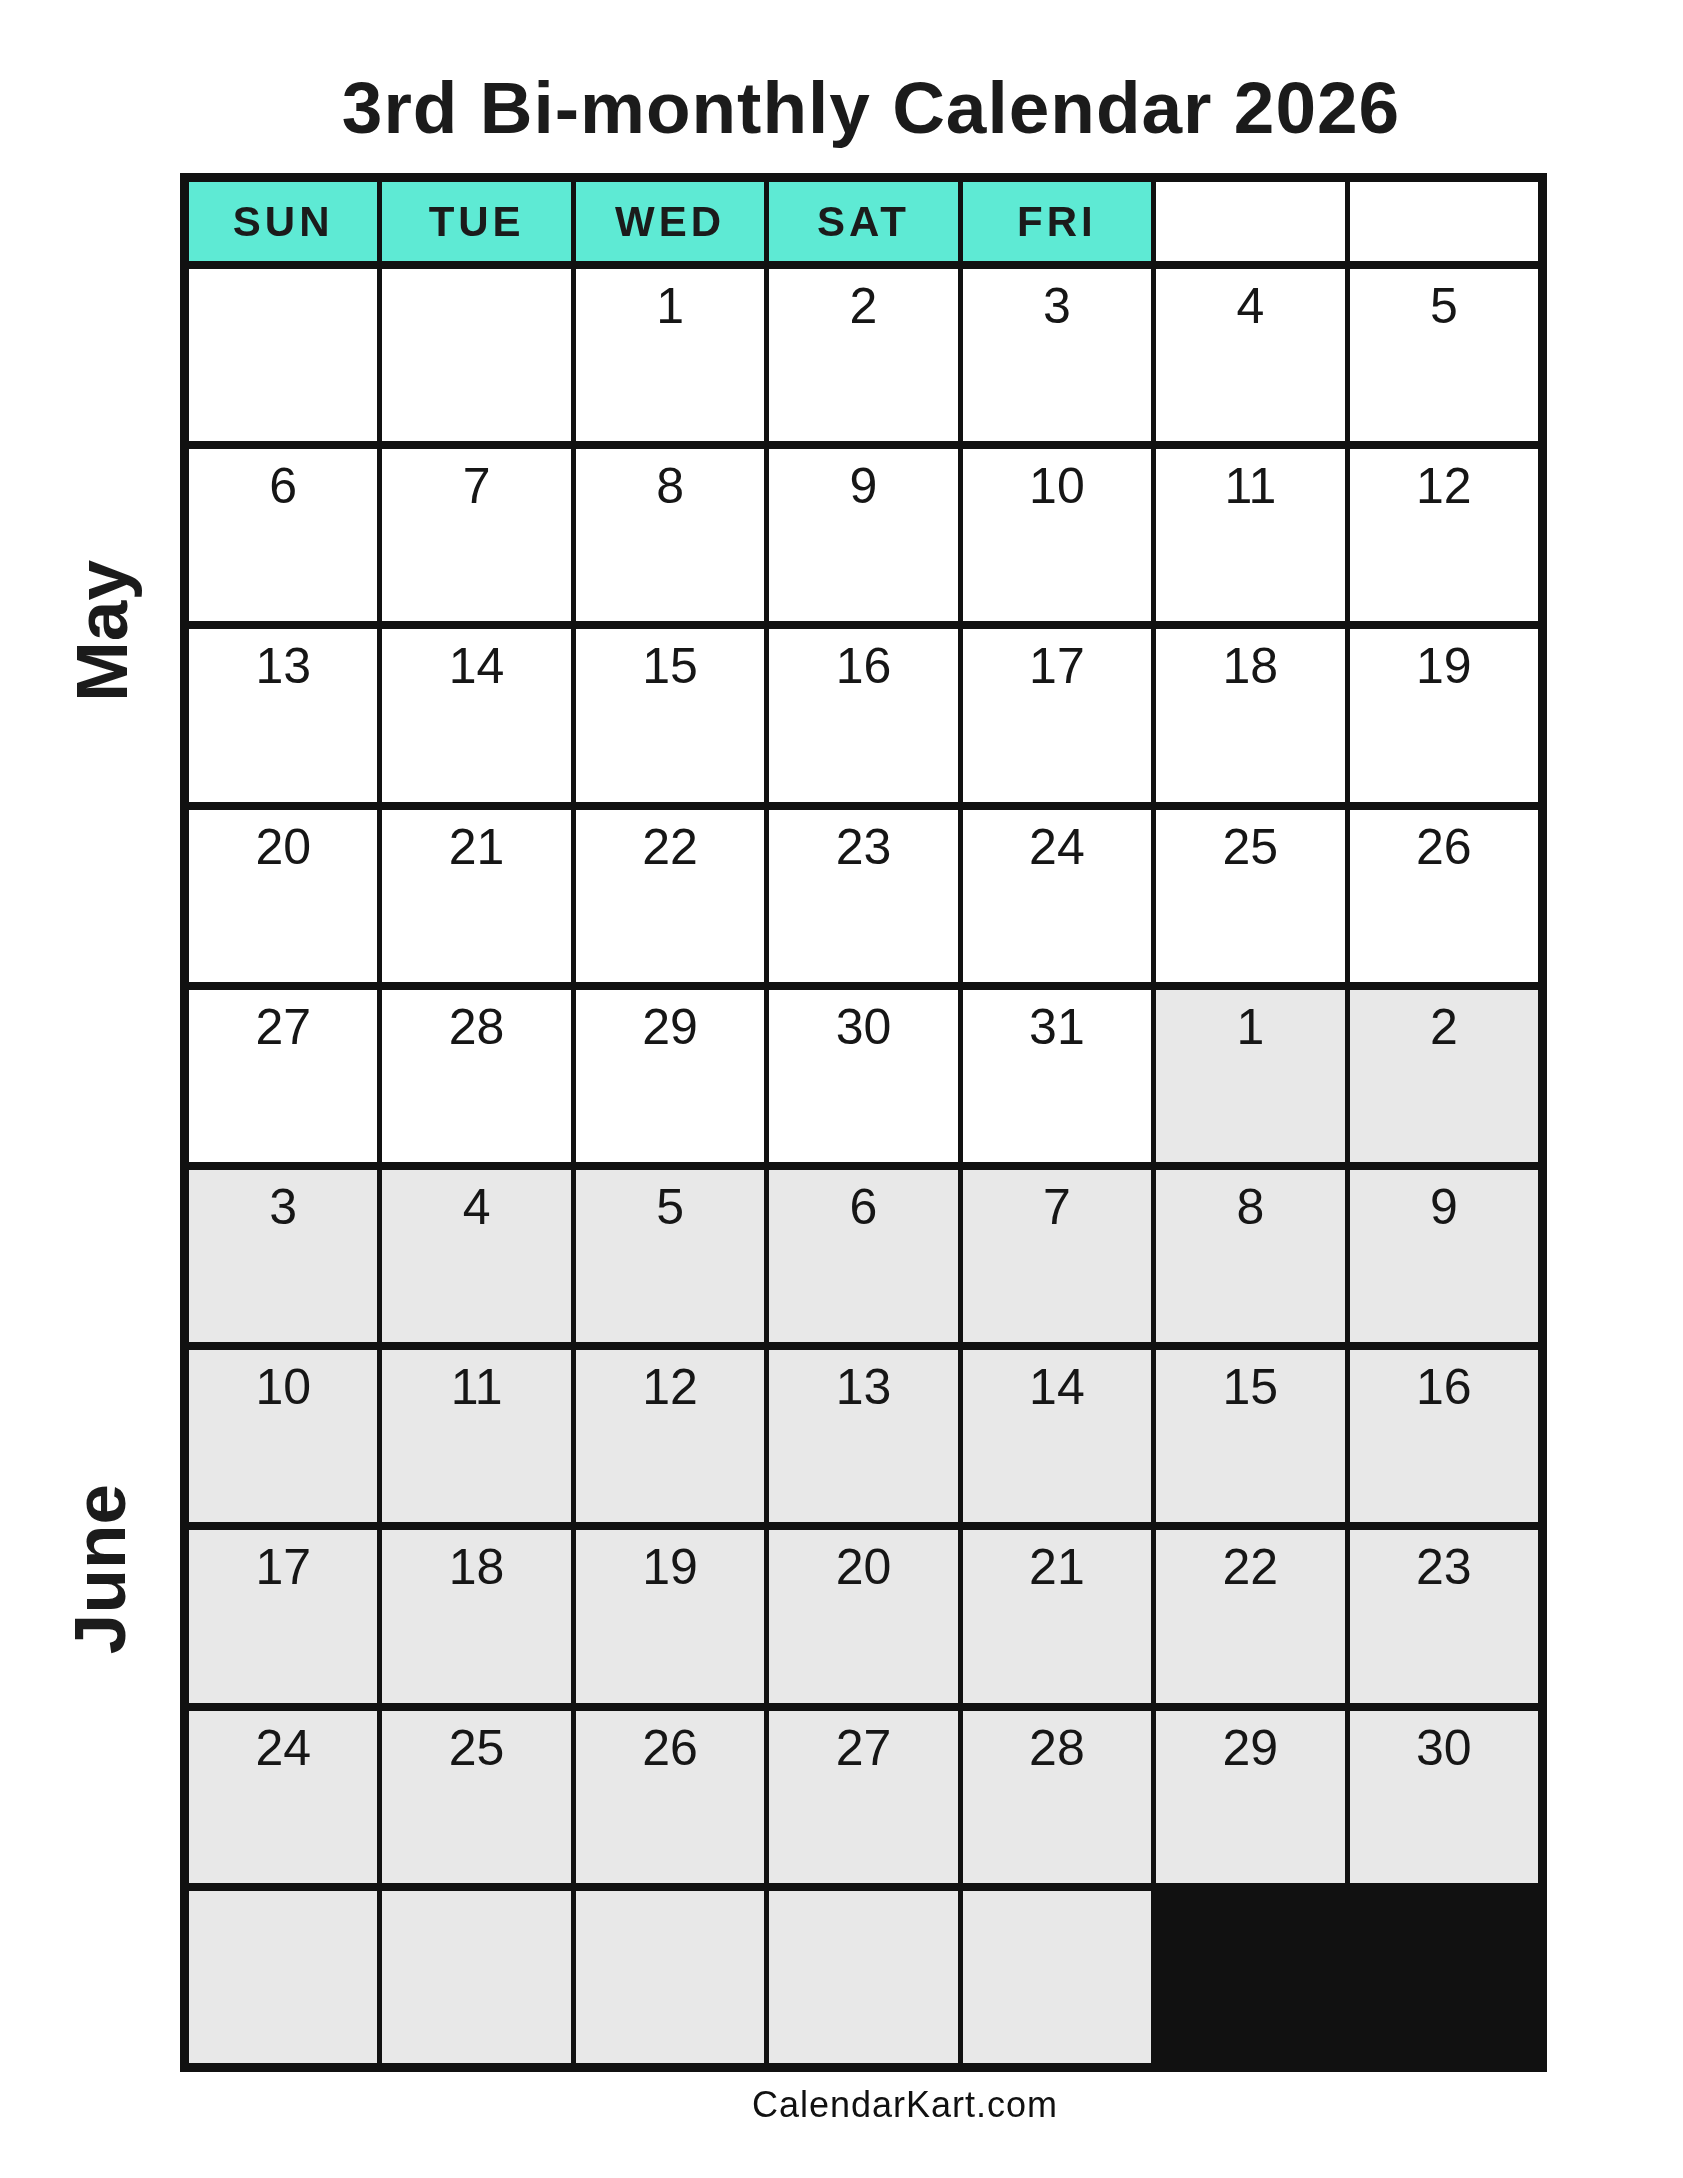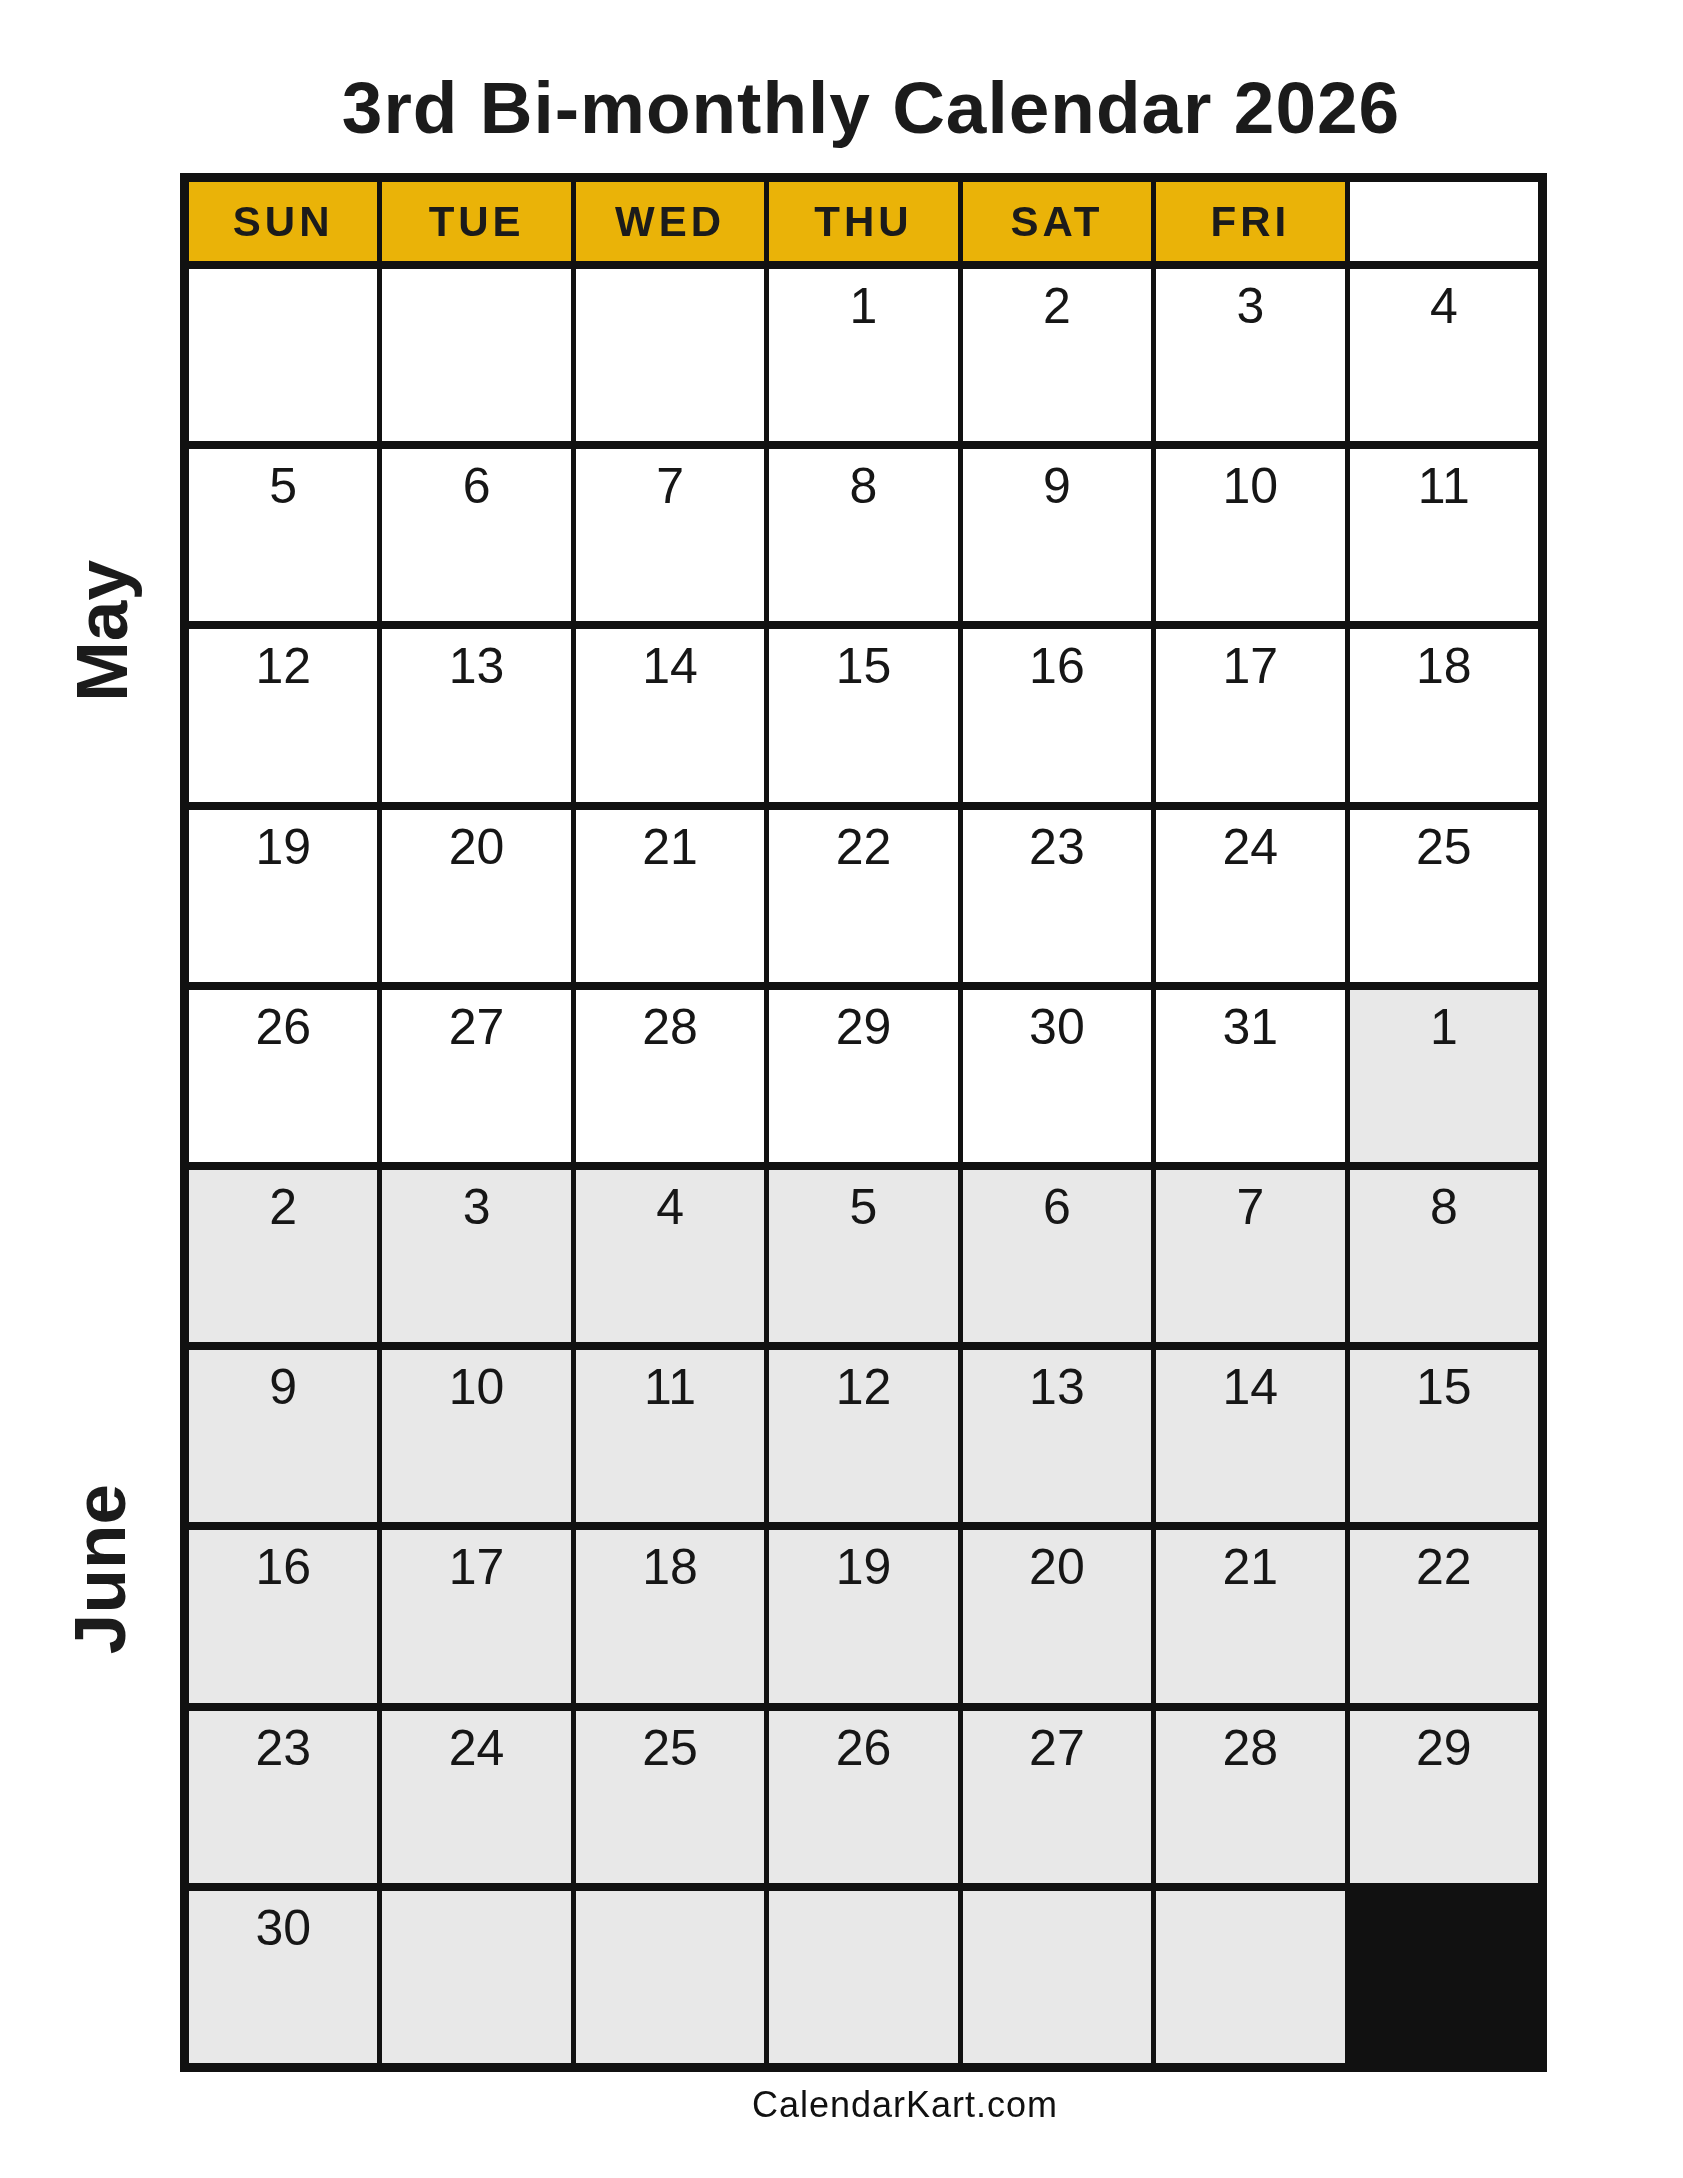--- a/index.html
+++ b/index.html
@@ -46,21 +46,21 @@
     box-sizing: border-box;
     display: grid;
     grid-template-columns: repeat(7, 1fr);
     grid-template-rows: 79px repeat(10, 1fr);
     column-gap: 5px;
     row-gap: 8px;
     padding: 9px;
     background: #111111; 
   }
   .hdr-cell {
-    background: #eab308;
+    background: #5eead4;
     display: flex;
     align-items: center;
     justify-content: center;
     font-weight: 700;
     font-size: 42px;
     letter-spacing: 4px;
     color: #1b1b1b;
   }
   .date-cell {
     background: #ffffff;
@@ -89,21 +89,20 @@
 
 <h1 class="title">3rd Bi-monthly Calendar 2026</h1>
 
 <div class="month-label may">May</div>
 <div class="month-label june">June</div>
 
 <div class="calendar" id="calendar-grid" style="background: rgb(17, 17, 17);">
     <div class="hdr-cell">SUN</div>
     <div class="hdr-cell">TUE</div>
     <div class="hdr-cell">WED</div>
-    <div class="hdr-cell">THU</div>
     <div class="hdr-cell">SAT</div>
     <div class="hdr-cell">FRI</div>
     <div class="date-cell" style="background: rgb(255, 255, 255);"></div>
     <div class="date-cell" style="background: rgb(255, 255, 255);"></div>
     <div class="date-cell" style="background: rgb(255, 255, 255);"></div>
     <div class="date-cell" style="background: rgb(255, 255, 255);"></div>
     <div class="date-cell" style="background: rgb(255, 255, 255);">1</div>
     <div class="date-cell" style="background: rgb(255, 255, 255);">2</div>
     <div class="date-cell" style="background: rgb(255, 255, 255);">3</div>
     <div class="date-cell" style="background: rgb(255, 255, 255);">4</div>

